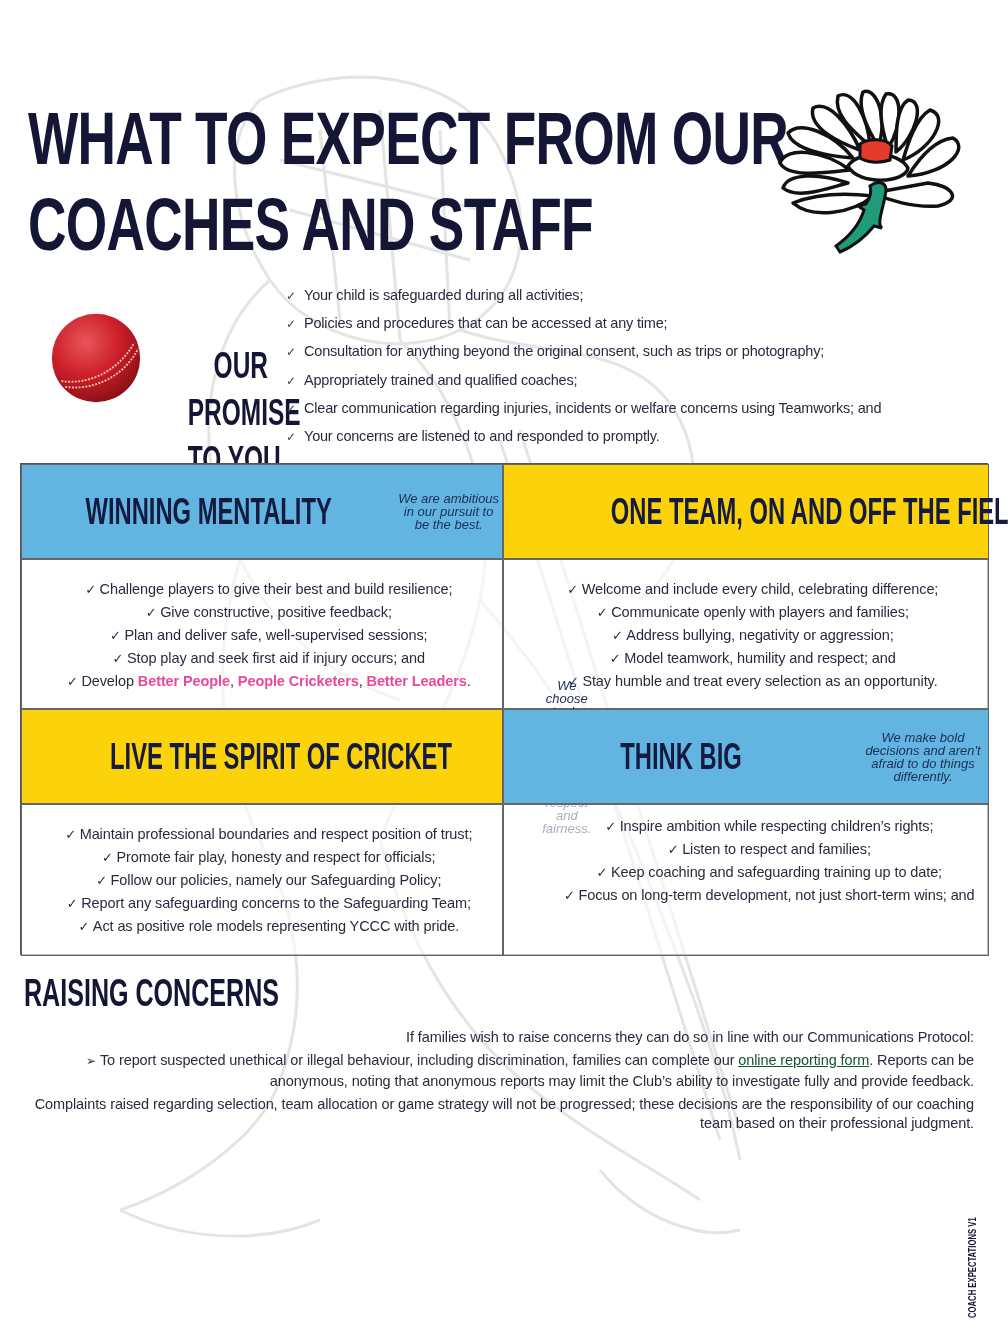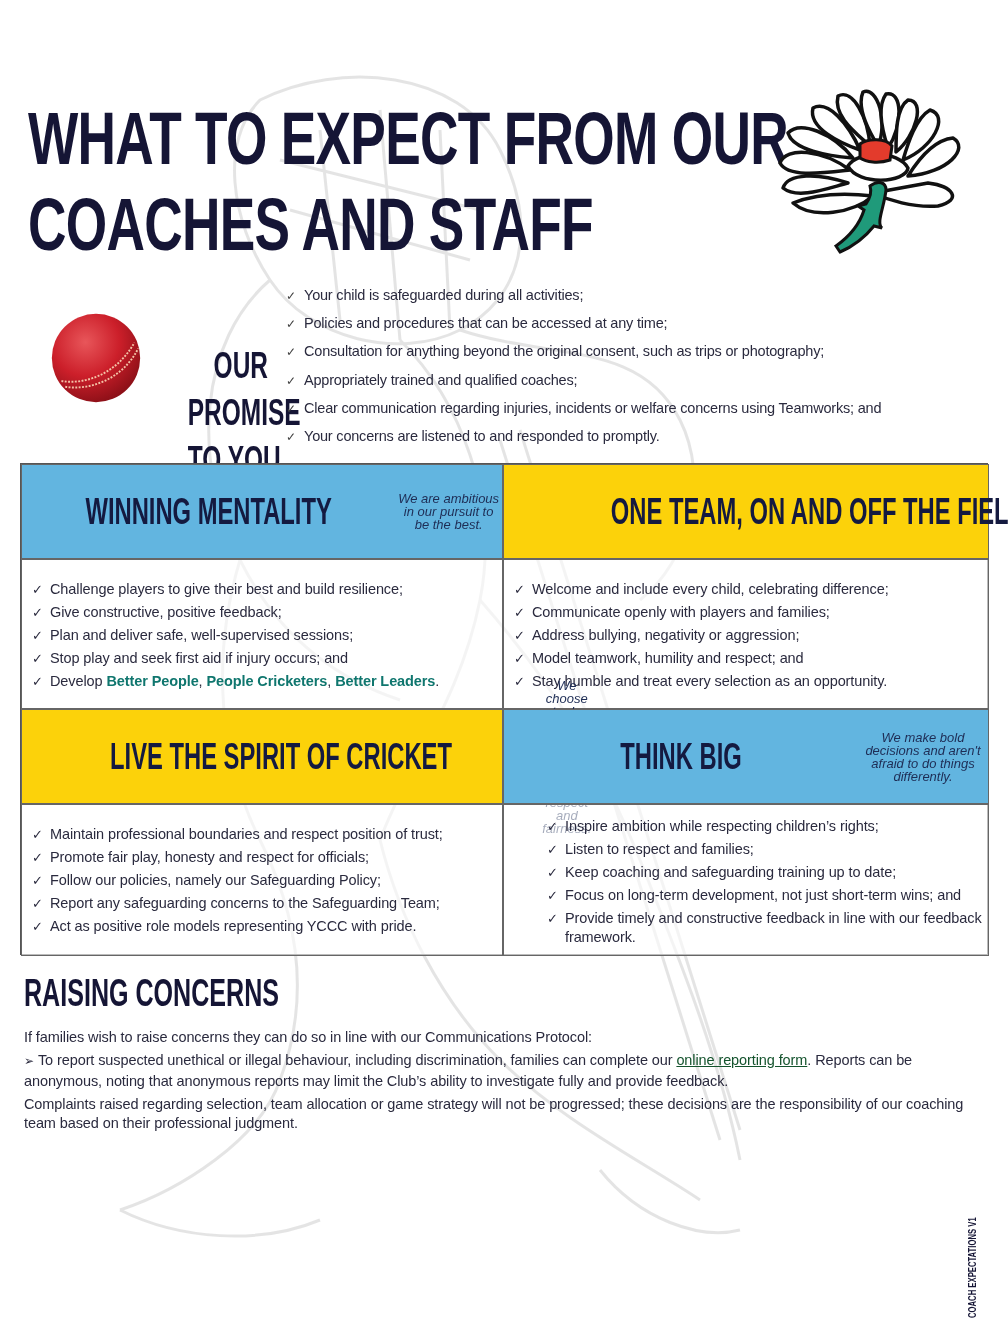--- a/index.html
+++ b/index.html
@@ -40,35 +40,35 @@
   .hdr { display: flex; align-items: center; }
   .hdr.blue { background: #62b5e0; }
   .hdr.yellow { background: #fcd20a; }
   .hdr-title {
     flex: 1; font-weight: 700; font-size: 36px; color: #141a40; text-align: center; white-space: nowrap;
   }
   .hdr-title span { display: inline-block; transform: scaleX(0.66); transform-origin: center; }
   .hdr-tag {
     width: 130px; font-style: italic; font-size: 13px; line-height: 13px; color: #1e2d55; text-align: center; padding-right: 0;
   }
-  .body-cell { background: rgba(255,255,255,0.6); padding: 18px 0 0 10px; }
+  .body-cell { background: rgba(255,255,255,0.6); padding: 18px 0 0 10px; text-align: center; }
   .body-cell ul { list-style: none; }
   .body-cell li { font-size: 14.5px; line-height: 23px; color: #2a2a3e; padding-left: 18px; text-indent: -18px; letter-spacing: -0.1px; }
   .body-cell li .chk { display: inline-block; width: 18px; text-indent: 0; font-size: 13px; }
-  .body-cell b { color: #0f766e; }
+  .body-cell b { color: #ec4899; }
   .body-cell.tight { padding-top: 10px; }
   .body-cell.tight li { line-height: 23px; margin-left: 33px; }
   .body-cell.tight li.wrap { line-height: 19px; padding-top: 2px; }
 
   .concerns-title {
     position: absolute; left: 24px; top: 972px; font-weight: 700; font-size: 38px; color: #151535;
     transform: scaleX(0.66); transform-origin: left top; white-space: nowrap;
   }
   .concerns { position: absolute; left: 24px; top: 1028px; width: 950px; font-size: 14.5px; line-height: 19.5px; color: #2a2a3e; letter-spacing: -0.1px; }
-  .concerns p { margin-bottom: 3.5px; }
+  .concerns p { margin-bottom: 3.5px; text-align: right; }
   .concerns .arrow { font-size: 12px; margin-right: 4px; }
   .concerns a { color: #14532d; text-decoration: underline; }
 
   .footer-tag {
     position: absolute; left: 966px; top: 1318px; font-weight: 700; font-size: 11px; color: #151535;
     transform: rotate(-90deg) scaleX(0.7); transform-origin: left top; white-space: nowrap;
   }
 </style>
 </head>
 <body>
@@ -191,21 +191,20 @@
       <li><span class="chk">✓</span><span>Act as positive role models representing YCCC with pride.</span></li>
     </ul>
   </div>
 
   <div class="cell body-cell tight">
     <ul>
       <li><span class="chk">✓</span><span>Inspire ambition while respecting children’s rights;</span></li>
       <li><span class="chk">✓</span><span>Listen to respect and families;</span></li>
       <li><span class="chk">✓</span><span>Keep coaching and safeguarding training up to date;</span></li>
       <li><span class="chk">✓</span><span>Focus on long-term development, not just short-term wins; and</span></li>
-      <li class="wrap"><span class="chk">✓</span><span>Provide timely and constructive feedback in line with our feedback framework.</span></li>
     </ul>
   </div>
 </div>
 
 <div class="concerns-title">RAISING CONCERNS</div>
 
 <div class="concerns">
   <p>If families wish to raise concerns they can do so in line with our Communications Protocol:</p>
   <p>
     <span class="arrow">➢</span><span>To report suspected unethical or illegal behaviour, including discrimination, families can complete our </span><a>online reporting form</a><span>. Reports can be anonymous, noting that anonymous reports may limit the Club’s ability to investigate fully and provide feedback.</span>

